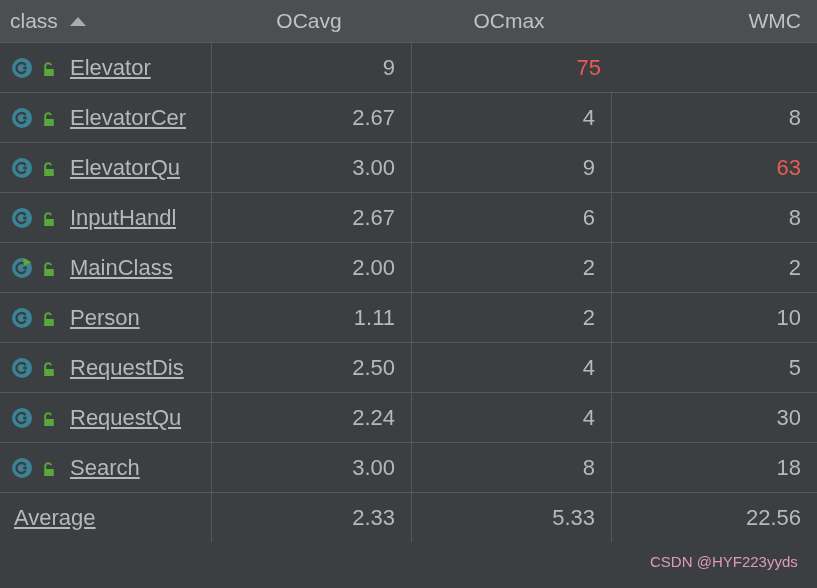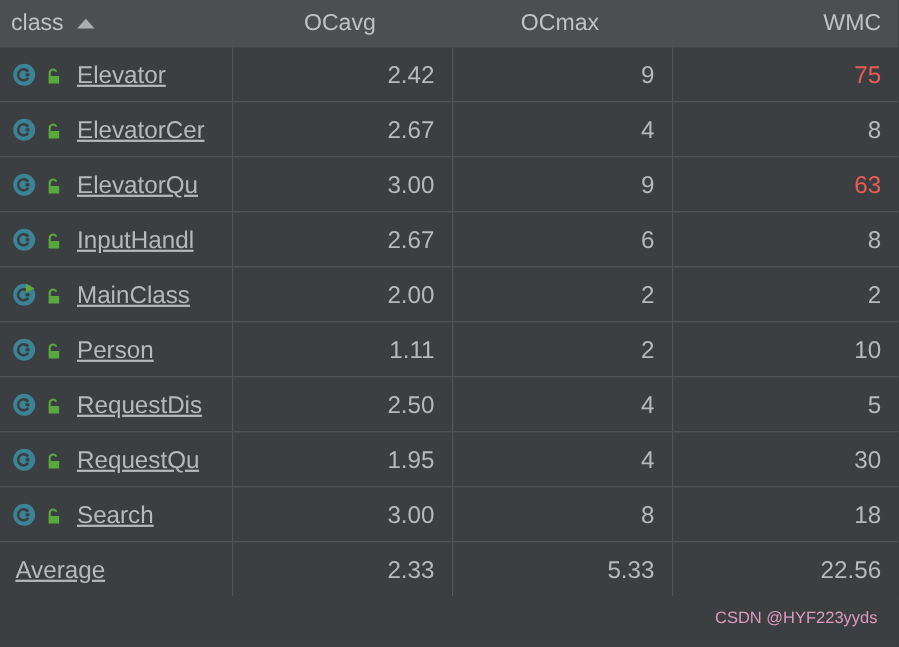--- a/index.html
+++ b/index.html
@@ -149,21 +149,20 @@
                 <path d="M16.6 8.4 A6.2 6.2 0 1 0 16.6 15.6 L14.7 13.9 A3.8 3.8 0 1 1 14.7 10.1 Z" fill="#3c3f41"></path>
                 <rect x="13.2" y="10.6" width="3.6" height="2.8" fill="#3c3f41"></rect>
               </svg></span>
             <span class="icon-lock"><svg width="18" height="18" viewBox="0 0 18 18">
                 <path d="M5.2 8 V5.4 a3.1 3.1 0 0 1 5.6 -1.9" fill="none" stroke="#58a83b" stroke-width="1.9" stroke-linecap="round"></path>
                 <rect x="4.2" y="8" width="9.6" height="7" rx="0.6" fill="#58a83b"></rect>
               </svg></span>
           </span>
           <span class="cls-name">Elevator</span>
         </div>
-        <div class="cell col-num">2.42</div>
         <div class="cell col-num">9</div>
         <div class="cell col-last high">75</div>
       </div>
       <div class="row">
         <div class="cell col-class">
           <span class="icon-group">
             <span class="icon-class"><svg width="24" height="24" viewBox="0 0 24 24">
                 <circle cx="12" cy="12" r="10" fill="#3b8397"></circle>
                 <path d="M16.6 8.4 A6.2 6.2 0 1 0 16.6 15.6 L14.7 13.9 A3.8 3.8 0 1 1 14.7 10.1 Z" fill="#3c3f41"></path>
                 <rect x="13.2" y="10.6" width="3.6" height="2.8" fill="#3c3f41"></rect>
@@ -283,21 +282,21 @@
                 <path d="M16.6 8.4 A6.2 6.2 0 1 0 16.6 15.6 L14.7 13.9 A3.8 3.8 0 1 1 14.7 10.1 Z" fill="#3c3f41"></path>
                 <rect x="13.2" y="10.6" width="3.6" height="2.8" fill="#3c3f41"></rect>
               </svg></span>
             <span class="icon-lock"><svg width="18" height="18" viewBox="0 0 18 18">
                 <path d="M5.2 8 V5.4 a3.1 3.1 0 0 1 5.6 -1.9" fill="none" stroke="#58a83b" stroke-width="1.9" stroke-linecap="round"></path>
                 <rect x="4.2" y="8" width="9.6" height="7" rx="0.6" fill="#58a83b"></rect>
               </svg></span>
           </span>
           <span class="cls-name">RequestQu</span>
         </div>
-        <div class="cell col-num">1.95</div>
+        <div class="cell col-num">2.24</div>
         <div class="cell col-num">4</div>
         <div class="cell col-last">30</div>
       </div>
       <div class="row">
         <div class="cell col-class">
           <span class="icon-group">
             <span class="icon-class"><svg width="24" height="24" viewBox="0 0 24 24">
                 <circle cx="12" cy="12" r="10" fill="#3b8397"></circle>
                 <path d="M16.6 8.4 A6.2 6.2 0 1 0 16.6 15.6 L14.7 13.9 A3.8 3.8 0 1 1 14.7 10.1 Z" fill="#3c3f41"></path>
                 <rect x="13.2" y="10.6" width="3.6" height="2.8" fill="#3c3f41"></rect>

